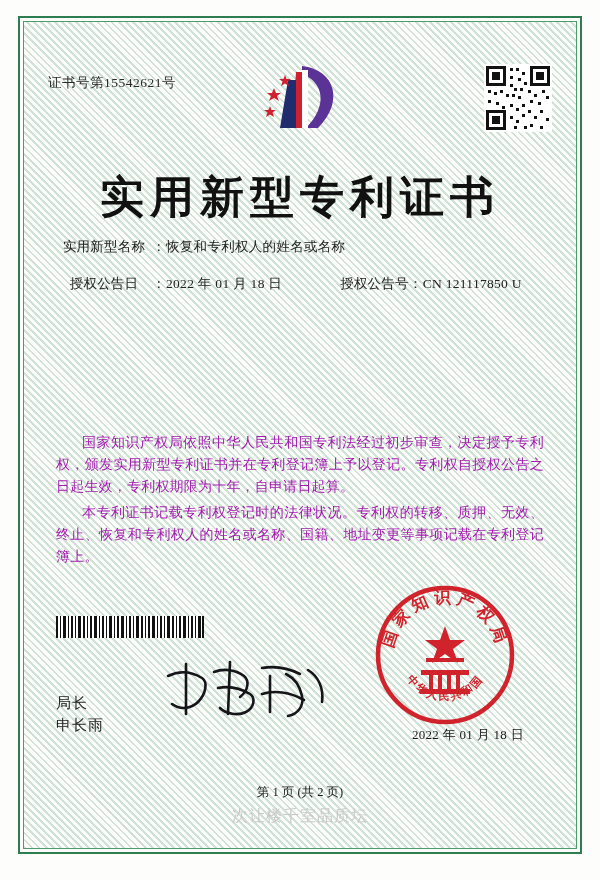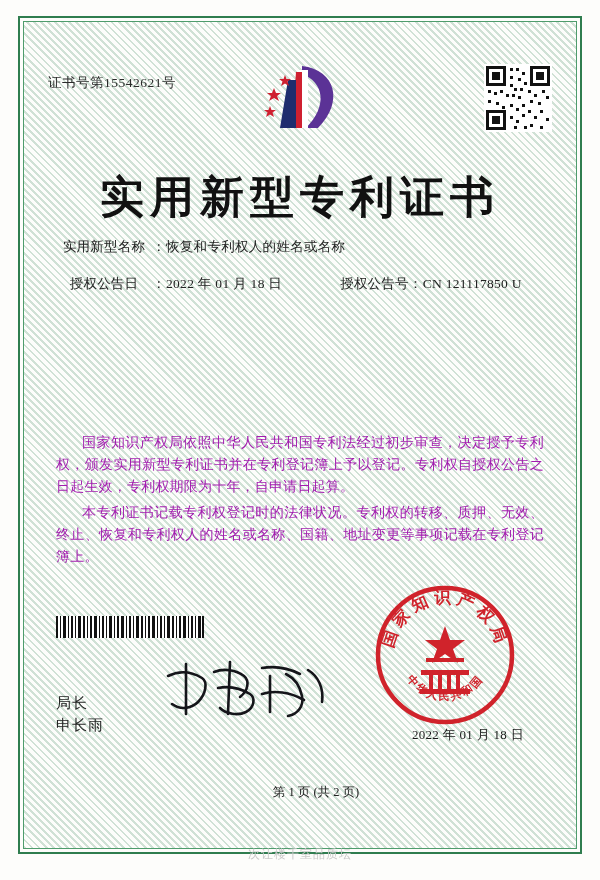--- a/index.html
+++ b/index.html
@@ -161,32 +161,32 @@
     margin-top: 8px;
   }
   .handwriting {
     position: absolute;
     left: 110px; top: 610px;
     width: 180px; height: 72px;
   }
 
   .page-no {
     position: absolute;
-    left: 16px; top: 740px;
+    left: 0; top: 740px;
     width: 504px;
     text-align: center;
     font-size: 12.5px;
     color: #222;
   }
   .footer-note {
     position: absolute;
-    left: 0; top: 846px;
+    left: 0; top: 806px;
     width: 600px;
     text-align: center;
-    font-size: 12px;
+    font-size: 16px;
     color: #c9c9c9;
     letter-spacing: 1px;
   }
 </style>
 </head>
 <body>
 
 <div class="page">
 
   <div class="frame-outer"></div>

